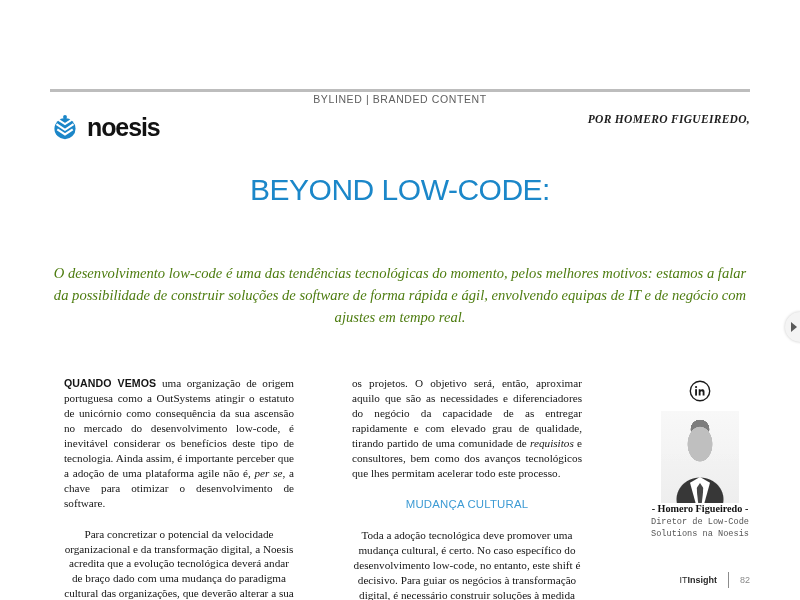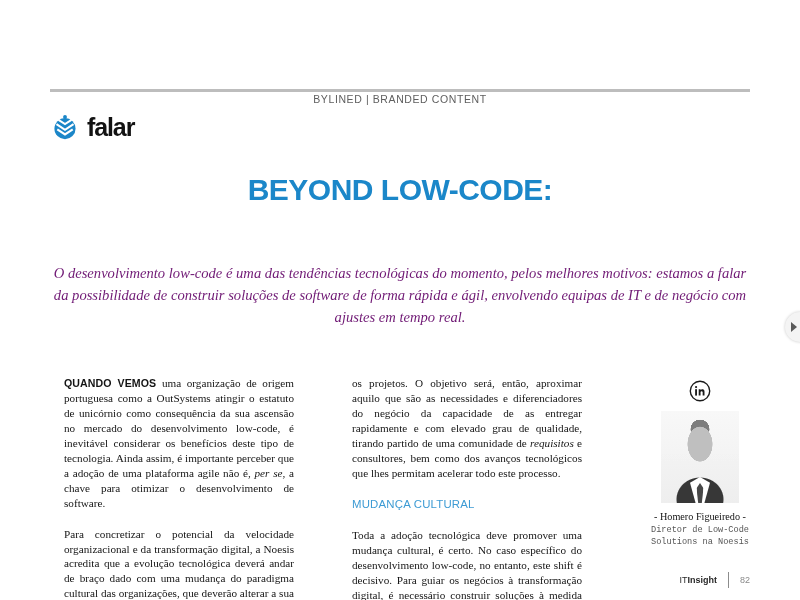--- a/index.html
+++ b/index.html
@@ -121,57 +121,57 @@
   .byline .l2 { font-size: 11.5px; margin-top: 3px; }
 
   
   .headline {
     position: absolute;
     left: 40px;
     right: 40px;
     top: 172px;
     text-align: center;
     font-family: "Liberation Sans", sans-serif;
-    font-weight: 700;
+    font-weight: 400;
     color: #1b87c9;
     letter-spacing: -0.5px;
     line-height: 1.18;
   }
   .headline .h-l1 { font-size: 30px; }
   .headline .h-l2 { font-size: 32px; margin-top: 3px; }
 
   
   .standfirst {
     position: absolute;
     left: 48px;
     width: 704px;
     top: 262px;
     text-align: center;
     font-family: "Liberation Serif", serif;
     font-style: italic;
     font-size: 14.6px;
     line-height: 1.52;
-    color: #701a75;
+    color: #4d7c0f;
   }
 
   
   .col {
     position: absolute;
     top: 360px;
     width: 262px;
     font-family: "Liberation Serif", serif;
     font-size: 11.2px;
     line-height: 1.335;
     color: #141414;
     text-align: justify;
     overflow: hidden;
     height: 240px;
   }
   .col p { margin: 16px; }
-  .col p + p { margin-top: 0px; }
+  .col p + p { margin-top: 0px; text-align: center; }
   .col-1 { left: 48px; }
   .col-2 { left: 336px; }
   .lead-caps {
     font-family: "Liberation Sans", sans-serif;
     font-weight: 700;
     font-size: 10.6px;
     letter-spacing: 0.1px;
   }
   .subhead {
     font-family: "Liberation Sans", sans-serif;
@@ -216,24 +216,23 @@
   .portrait .tie {
     position: absolute;
     left: 50%; bottom: 0;
     transform: translateX(-50%);
     width: 7px; height: 20px;
     background: #4a4a4a;
     clip-path: polygon(50% 0, 100% 26%, 76% 100%, 24% 100%, 0 26%);
   }
   .cap-name {
     font-family: "Liberation Serif", serif;
-    font-weight: 400;
+    font-weight: 700;
     font-size: 10.2px;
     color: #111;
-    margin-top: 8px;
   }
   .cap-role {
     font-family: Liberation Mono, monospace;
     font-size: 8.6px;
     color: #555;
     line-height: 1.42;
     margin-top: 2px;
   }
 
   
@@ -285,24 +284,25 @@
   <div class="kicker">BYLINED | BRANDED CONTENT</div>
 
   <div class="sponsor">
     <svg class="noesis-mark" viewBox="0 0 32 32">
       <circle cx="16" cy="18" r="13" fill="#1b86c8"></circle>
       <circle cx="16" cy="3.6" r="2.4" fill="#1b86c8"></circle>
       <path d="M5.5 12.5 16 19.5 26.5 12.5" fill="none" stroke="#ffffff" stroke-width="2.6"></path>
       <path d="M6.5 18.8 16 25.2 25.5 18.8" fill="none" stroke="#ffffff" stroke-width="2.6"></path>
       <path d="M8 7.2 16 12.4 24 7.2" fill="none" stroke="#ffffff" stroke-width="2.4"></path>
     </svg>
-    <span class="noesis-word">falar</span>
+    <span class="noesis-word">noesis</span>
   </div>
 
   <div class="byline">
+    <div class="l1">POR HOMERO FIGUEIREDO,</div>
   </div>
 
   <div class="headline">
     <div class="h-l1">BEYOND LOW-CODE:</div>
   </div>
 
   <div class="standfirst">O desenvolvimento low-code é uma das tendências tecnológicas do momento, pelos melhores motivos: estamos a falar da possibilidade de construir soluções de software de forma rápida e ágil, envolvendo equipas de IT e de negócio com ajustes em tempo real.</div>
 
   <div class="col col-1">
     <p><span class="lead-caps">QUANDO VEMOS</span><span> uma organização de origem portuguesa como a OutSystems atingir o estatuto de unicórnio como consequência da sua ascensão no mercado do desenvolvimento low-code, é inevitável considerar os benefícios deste tipo de tecnologia. Ainda assim, é importante perceber que a adoção de uma plataforma agile não é, </span><em>per se</em><span>, a chave para otimizar o desenvolvimento de software.</span></p>

